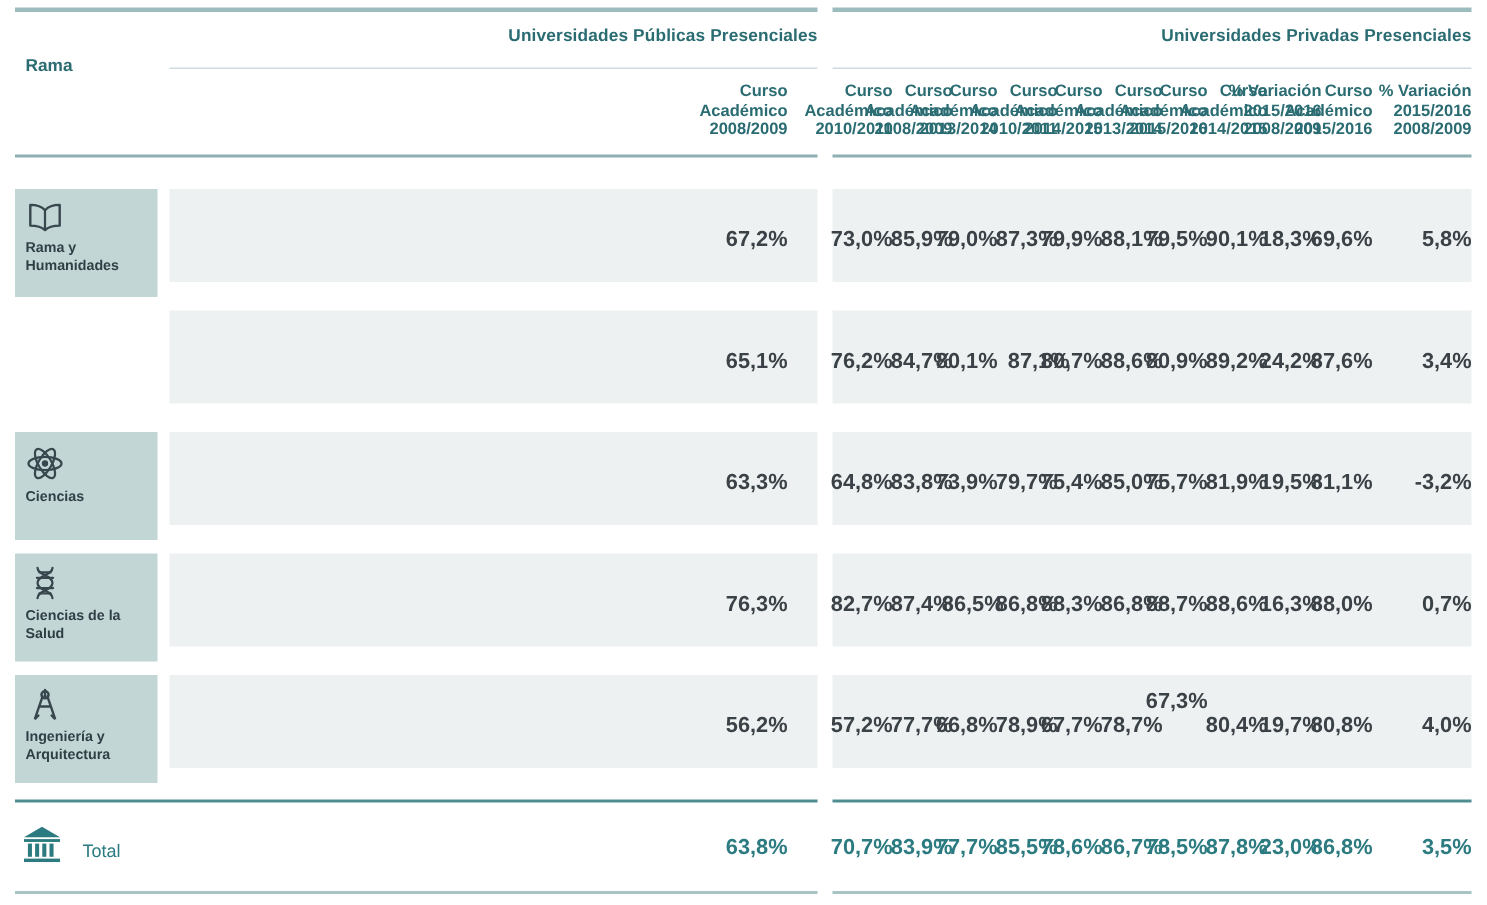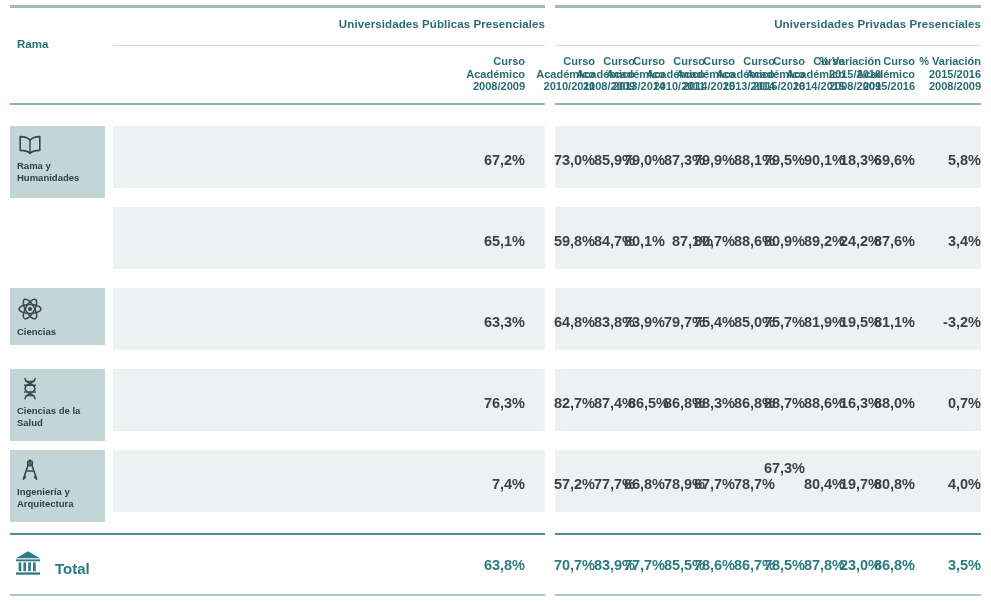--- a/index.html
+++ b/index.html
@@ -122,22 +122,22 @@
   
   .total-icon {
     position: absolute;
     left: 14px;
     top: 549px;
   }
   .total-label {
     position: absolute;
     left: 55px;
     top: 560px;
-    font-size: 15px;
-    font-weight: bold;
+    font-size: 12px;
+    font-weight: normal;
     color: #2c7b80;
   }
 
   svg { display: block; }
 </style>
 </head>
 <body>
 
 <div class="sheet">
 
@@ -243,33 +243,33 @@
   <div class="cell" style="left:565px;width:70px;top:152px">85,9%</div>
   <div class="cell" style="left:635px;width:70px;top:152px">87,3%</div>
   <div class="cell" style="left:705px;width:70px;top:152px">88,1%</div>
   <div class="cell" style="left:775px;width:70px;top:152px">90,1%</div>
   <div class="cell" style="left:845px;width:70px;top:152px">69,6%</div>
   <div class="cell" style="left:915px;width:66px;top:152px">5,8%</div>
 
   <div class="band l" style="top:207px"></div>
   <div class="band r" style="top:207px"></div>
   <div class="cell" style="right:466px;top:233px">65,1%</div>
-  <div class="cell" style="right:396px;top:233px">59,8%</div>
+  <div class="cell" style="right:396px;top:233px">76,2%</div>
   <div class="cell" style="right:326px;top:233px">80,1%</div>
   <div class="cell" style="right:256px;top:233px">80,7%</div>
   <div class="cell" style="right:186px;top:233px">80,9%</div>
   <div class="cell" style="right:110px;top:233px">24,2%</div>
   <div class="cell" style="left:565px;width:70px;top:233px">84,7%</div>
   <div class="cell" style="left:635px;width:78px;top:233px">87,1%</div>
   <div class="cell" style="left:705px;width:70px;top:233px">88,6%</div>
   <div class="cell" style="left:775px;width:70px;top:233px">89,2%</div>
   <div class="cell" style="left:845px;width:70px;top:233px">87,6%</div>
   <div class="cell" style="left:915px;width:66px;top:233px">3,4%</div>
 
-  <div class="rowchip" style="top:288px;height:57px">
+  <div class="rowchip" style="top:288px;height:72px">
     <span class="chip-icon">
       <svg width="26" height="26" viewBox="0 0 26 26">
         <g fill="none" stroke="#37474d" stroke-width="1.5">
           <ellipse cx="13" cy="13" rx="11" ry="4.4"></ellipse>
           <ellipse cx="13" cy="13" rx="11" ry="4.4" transform="rotate(60 13 13)"></ellipse>
           <ellipse cx="13" cy="13" rx="11" ry="4.4" transform="rotate(120 13 13)"></ellipse>
         </g>
         <circle cx="13" cy="13" r="2.1" fill="#37474d"></circle>
       </svg>
     </span>
@@ -335,21 +335,21 @@
         <circle cx="13" cy="5.2" r="2.4" fill="none" stroke="#37474d" stroke-width="1.6"></circle>
       </svg>
     </span>
     <div class="chip-label">
       <span>Ingeniería y</span><br>
       <span>Arquitectura</span>
     </div>
   </div>
   <div class="band l" style="top:450px"></div>
   <div class="band r" style="top:450px"></div>
-  <div class="cell" style="right:466px;top:476px">7,4%</div>
+  <div class="cell" style="right:466px;top:476px">56,2%</div>
   <div class="cell" style="right:396px;top:476px">57,2%</div>
   <div class="cell" style="right:326px;top:476px">66,8%</div>
   <div class="cell" style="right:256px;top:476px">67,7%</div>
   <div class="cell" style="right:186px;top:460px">67,3%</div>
   <div class="cell" style="right:110px;top:476px">19,7%</div>
   <div class="cell" style="left:565px;width:70px;top:476px">77,7%</div>
   <div class="cell" style="left:635px;width:70px;top:476px">78,9%</div>
   <div class="cell" style="left:705px;width:70px;top:476px">78,7%</div>
   <div class="cell" style="left:775px;width:70px;top:476px">80,4%</div>
   <div class="cell" style="left:845px;width:70px;top:476px">80,8%</div>

